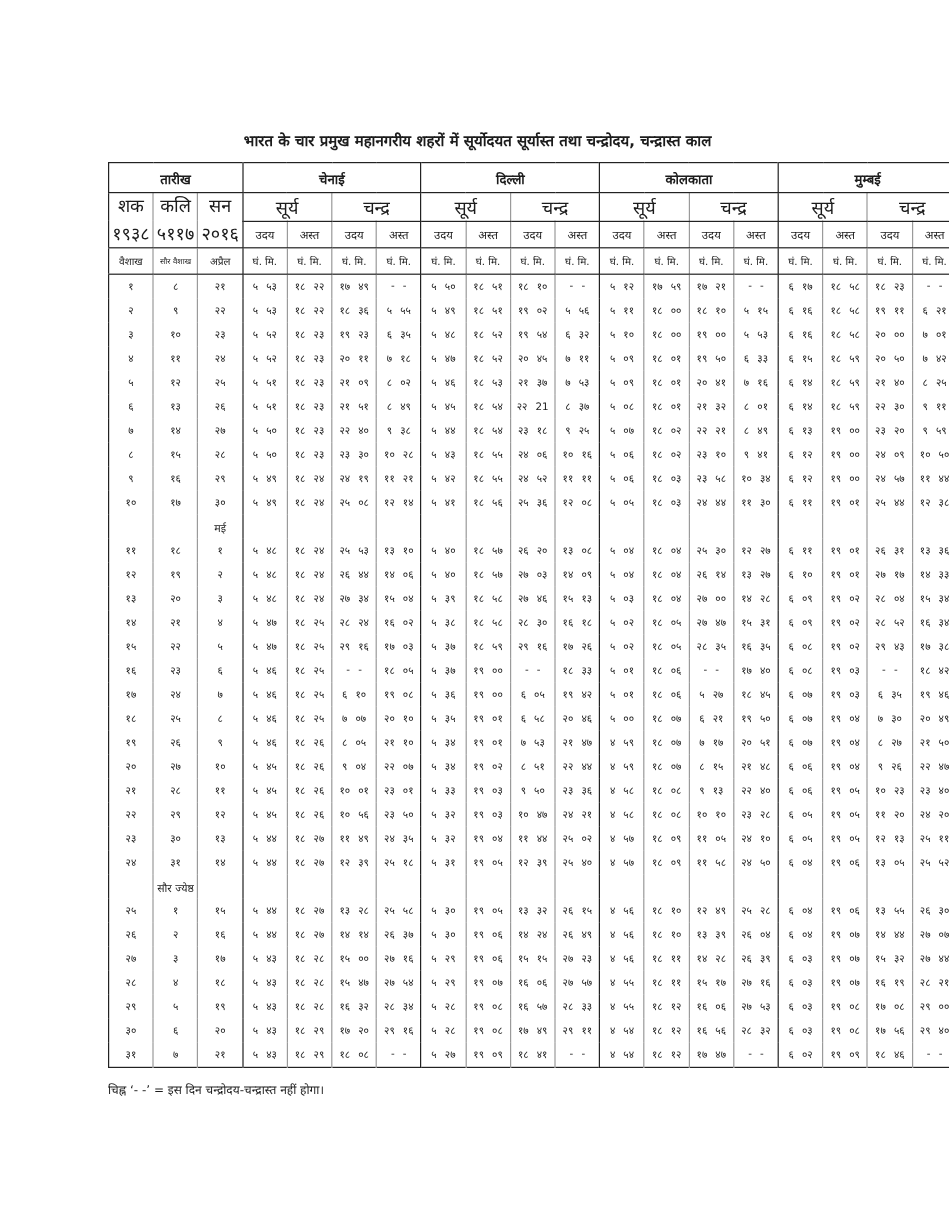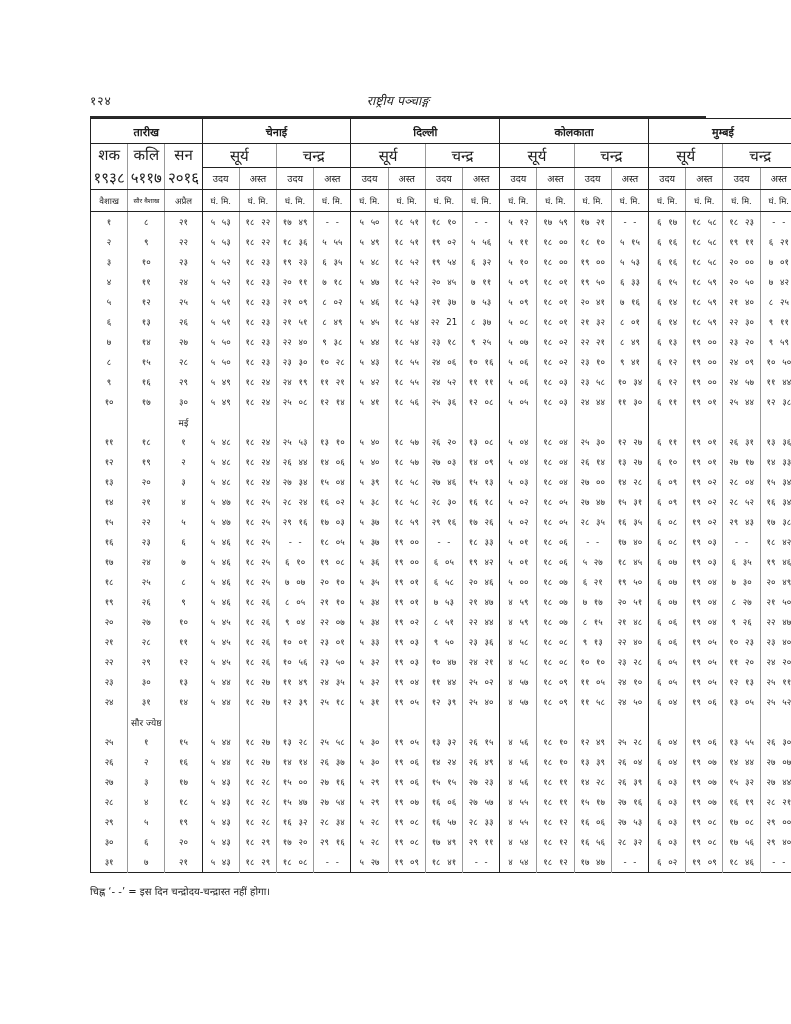--- a/index.html
+++ b/index.html
@@ -44,26 +44,22 @@
   .ptable tbody td{font-size:8.6px;height:20px;word-spacing:4px;}
   .ptable tbody td.date{word-spacing:normal;}
   .ptable tbody tr.marker td{font-size:9px;word-spacing:normal;}
   .footnote{text-align:left;font-size:10px;margin-top:11px;}
 </style>
 </head>
 <body>
 
 <div class="page">
 
-  <div class="pagehead">
-    <span class="pagenum">१२४</span>
-    <span class="journal">राष्ट्रीय पञ्चाङ्ग</span>
-    <span class="headspacer"></span>
-  </div>
 
+  <div class="doctitle">भारत के चार प्रमुख महानगरीय शहरों में सूर्योदयत सूर्यास्त तथा चन्द्रोदय, चन्द्रास्त काल</div>
 
   <table class="ptable" id="ptable">
       <thead>
         <tr class="h1">
           <th class="thick" colspan="3">तारीख</th>
           <th class="thick" colspan="4">चेनाई</th>
           <th class="thick" colspan="4">दिल्ली</th>
           <th class="thick" colspan="4">कोलकाता</th>
           <th class="thick" colspan="4">मुम्बई</th>
         </tr>

